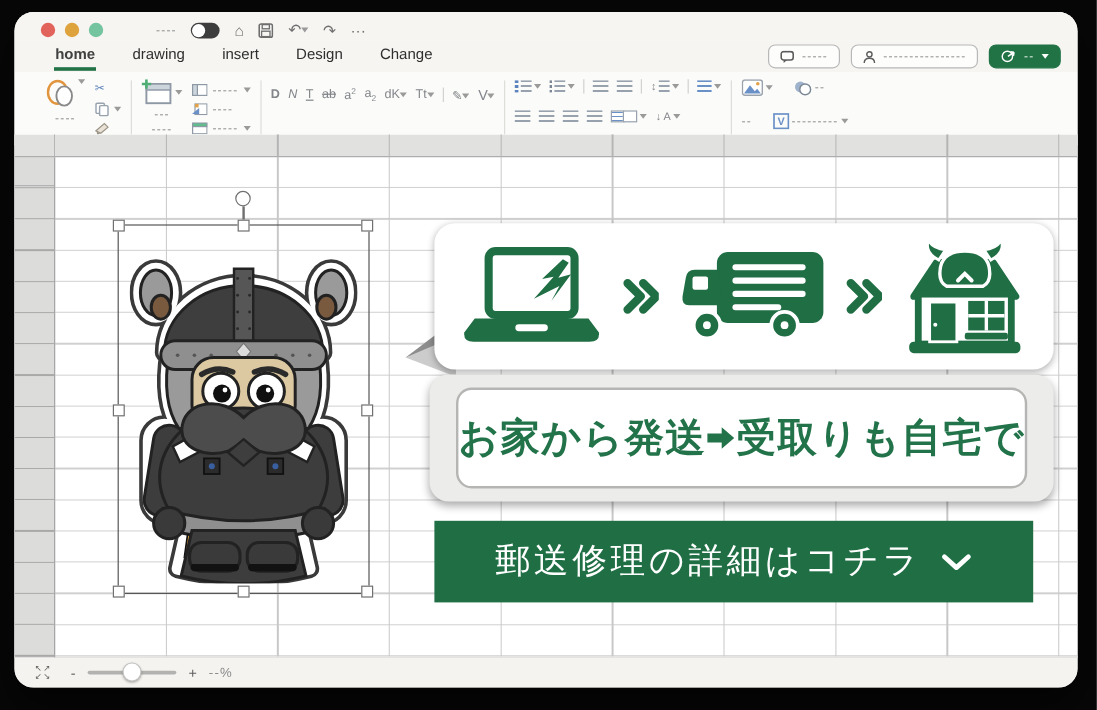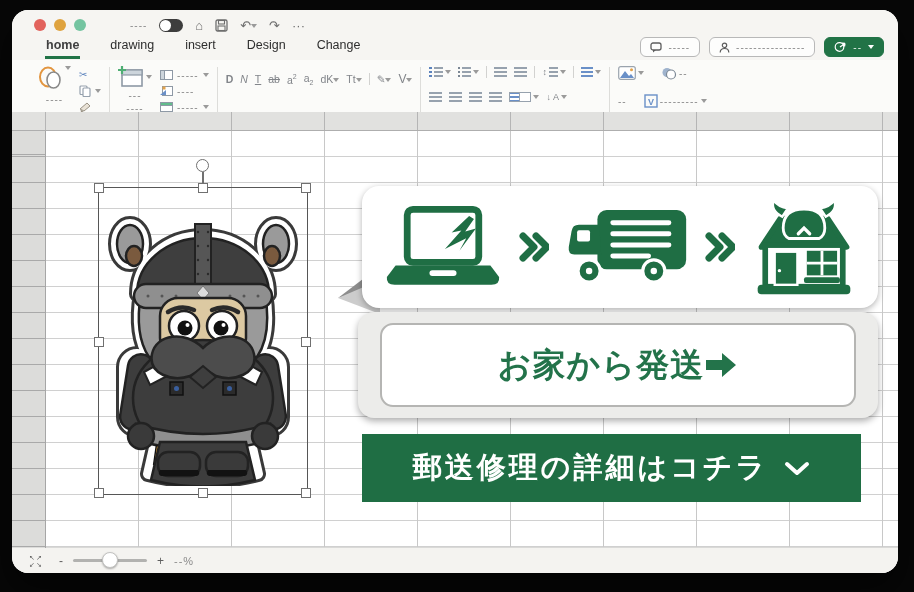--- a/index.html
+++ b/index.html
@@ -79,21 +79,21 @@
               border-radius:17px;box-shadow:0 2px 6px rgba(0,0,0,.3);z-index:5;
               display:flex;align-items:center;justify-content:center;gap:17px}
   .card-caption{position:absolute;left:346px;top:200px;width:520px;height:106px;background:#ececea;
                 border-radius:16px;box-shadow:0 3px 7px rgba(0,0,0,.33);z-index:5;
                 display:flex;align-items:center;justify-content:center}
   .caption-inner{width:472px;height:80px;background:#fff;border:2px solid #b5b5b3;border-radius:13px;
                  display:flex;align-items:center;justify-content:center;}
   .caption-text{color:#23734a;font-size:33px;font-weight:bold;letter-spacing:1px;white-space:nowrap}
   .banner{position:absolute;left:350px;top:322px;width:499px;height:68px;background:#1f6e44;z-index:5;
           display:flex;align-items:center;justify-content:center;gap:16px}
-  .banner-text{color:#fff;font-size:29px;font-weight:bold;letter-spacing:3px;white-space:nowrap}
+  .banner-text{color:#fff;font-size:29px;font-weight:normal;letter-spacing:3px;white-space:nowrap}
   
   .statusbar{position:absolute;left:0;right:0;bottom:0;height:25px;background:#f4f3f0;
              border-top:1px solid #d9d9d7;display:flex;align-items:center;padding-left:17px;gap:10px}
   .fsicon{display:grid;grid-template-columns:7px 7px;grid-template-rows:7px 7px;
           font-size:7px;color:#5f5f5f;line-height:7px}
   .zoomslider{width:74px;height:3.5px;background:#b2b2b0;border-radius:2px;position:relative}
   .zoomthumb{position:absolute;left:29px;top:-6.5px;width:16px;height:16px;border-radius:50%;
              background:#fff;border:1px solid #c2c2c0;box-shadow:0 1px 2px rgba(0,0,0,.3);box-sizing:border-box}
   .sb-sign{color:#5f5f5f;font-size:12px}
 </style>
@@ -510,20 +510,21 @@
         <rect x="55" y="84" width="38" height="6" rx="2" fill="#1f6e44"></rect>
       </svg>
     </div>
 
     <div class="card-caption">
       <div class="caption-inner">
         <span class="caption-text">お家から発送</span>
         <svg width="34" height="26" viewBox="0 0 34 26">
           <path d="M2,8 h16 v-7 l14,12 -14,12 v-7 h-16 Z" fill="#23734a"></path>
         </svg>
+        <span class="caption-text">受取りも自宅で</span>
       </div>
     </div>
 
     <div class="banner">
       <span class="banner-text">郵送修理の詳細はコチラ</span>
       <svg width="26" height="15" viewBox="0 0 26 15">
         <path d="M3,3 l10,9 10,-9" fill="none" stroke="#fff" stroke-width="4" stroke-linecap="round" stroke-linejoin="round"></path>
       </svg>
     </div>
   </div>

